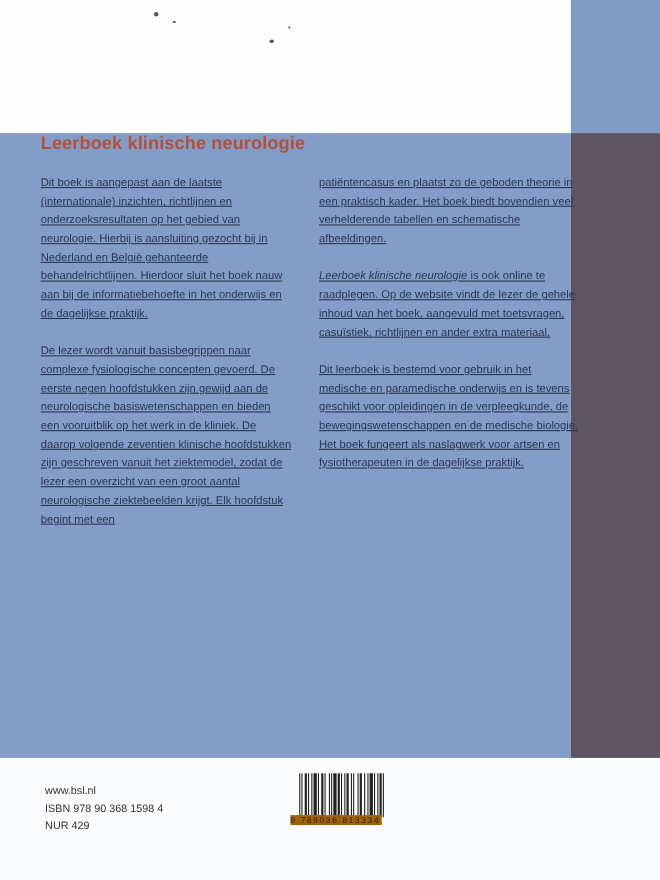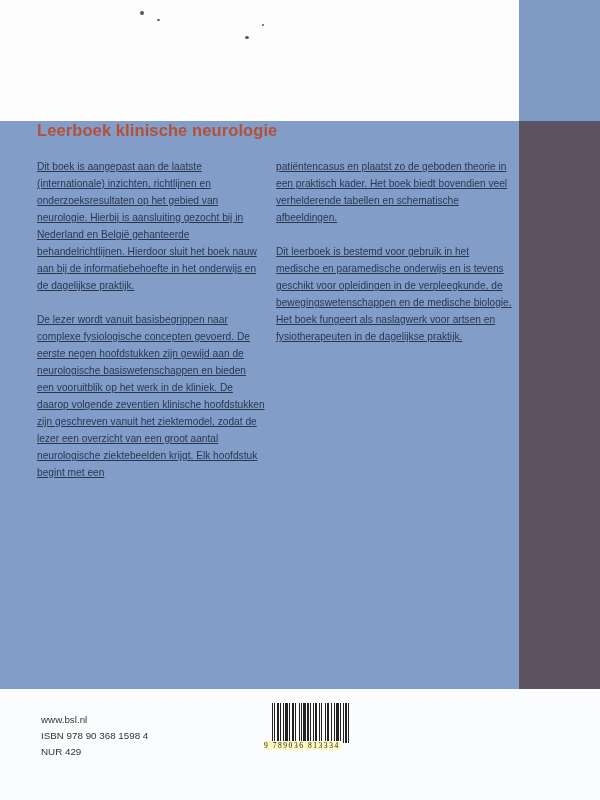--- a/index.html
+++ b/index.html
@@ -13,28 +13,28 @@
     .blue-band { position: absolute; left: 0; top: 121px; width: 519px; height: 568px; background: #829ec8; }
     .dark-strip { position: absolute; left: 519px; top: 121px; width: 81px; height: 568px; background: #5c5462; }
     .speck { position: absolute; background: #555; border-radius: 50%; }
     .title {
       position: absolute; left: 37px; top: 121px;
       font-size: 16.5px; font-weight: bold; color: #b45038; letter-spacing: 0.1px;
       margin: 0;
     }
     .col { position: absolute; top: 158px; width: 228px; font-size: 10.2px; line-height: 17px; color: #2b3650; }
     .col.left { left: 37px; }
-    .col.right { left: 276px; width: 236px; }
+    .col.right { left: 290px; width: 236px; }
     .col p { margin: 0 0 17px 0; text-decoration: underline; }
     .col p em { font-style: italic; }
     .footer-info { position: absolute; left: 41px; top: 712px; font-size: 9.8px; line-height: 16px; color: #333; }
     .barcode { position: absolute; left: 264px; top: 703px; width: 100px; height: 50px; }
     .barcode-bars { position: absolute; left: 8px; top: 0; height: 40px; width: 90px; display: flex; align-items: stretch; }
     .barcode-bars span { display: block; height: 100%; }
-    .barcode-num { position: absolute; left: 0; top: 38px; font-size: 7.5px; letter-spacing: 1.55px; color: #222; font-family: Liberation Serif, serif; background: #fef9c3; padding-right: 1px; }
+    .barcode-num { position: absolute; left: 0; top: 38px; font-size: 7.5px; letter-spacing: 1.55px; color: #222; font-family: Liberation Sans, sans-serif; background: #a16207; padding-right: 1px; }
   </style>
 </head>
 <body>
 
 <div class="top-white"></div>
 <div class="top-right-strip"></div>
 <div class="blue-band"></div>
 <div class="dark-strip"></div>
 
 <div class="speck" style="left:140px;top:11px;width:4px;height:4px;"></div>
@@ -44,20 +44,21 @@
 
 <h1 class="title">Leerboek klinische neurologie</h1>
 
 <div class="col left">
   <p>Dit boek is aangepast aan de laatste (internationale) inzichten, richtlijnen en onderzoeksresultaten op het gebied van neurologie. Hierbij is aansluiting gezocht bij in Nederland en België gehanteerde behandelrichtlijnen. Hierdoor sluit het boek nauw aan bij de informatiebehoefte in het onderwijs en de dagelijkse praktijk.</p>
   <p>De lezer wordt vanuit basisbegrippen naar complexe fysiologische concepten gevoerd. De eerste negen hoofdstukken zijn gewijd aan de neurologische basiswetenschappen en bieden een vooruitblik op het werk in de kliniek. De daarop volgende zeventien klinische hoofdstukken zijn geschreven vanuit het ziektemodel, zodat de lezer een overzicht van een groot aantal neurologische ziektebeelden krijgt. Elk hoofdstuk begint met een</p>
 </div>
 
 <div class="col right">
   <p>patiëntencasus en plaatst zo de geboden theorie in een praktisch kader. Het boek biedt bovendien veel verhelderende tabellen en schematische afbeeldingen.</p>
+  <p><em>Leerboek klinische neurologie</em><span> is ook online te raadplegen. Op de website vindt de lezer de gehele inhoud van het boek, aangevuld met toetsvragen, casuïstiek, richtlijnen en ander extra materiaal.</span></p>
   <p>Dit leerboek is bestemd voor gebruik in het medische en paramedische onderwijs en is tevens geschikt voor opleidingen in de verpleegkunde, de bewegingswetenschappen en de medische biologie. Het boek fungeert als naslagwerk voor artsen en fysiotherapeuten in de dagelijkse praktijk.</p>
 </div>
 
 <div class="footer-info">
   <div>www.bsl.nl</div>
   <div>ISBN 978 90 368 1598 4</div>
   <div>NUR 429</div>
 </div>
 
 <div class="barcode">

